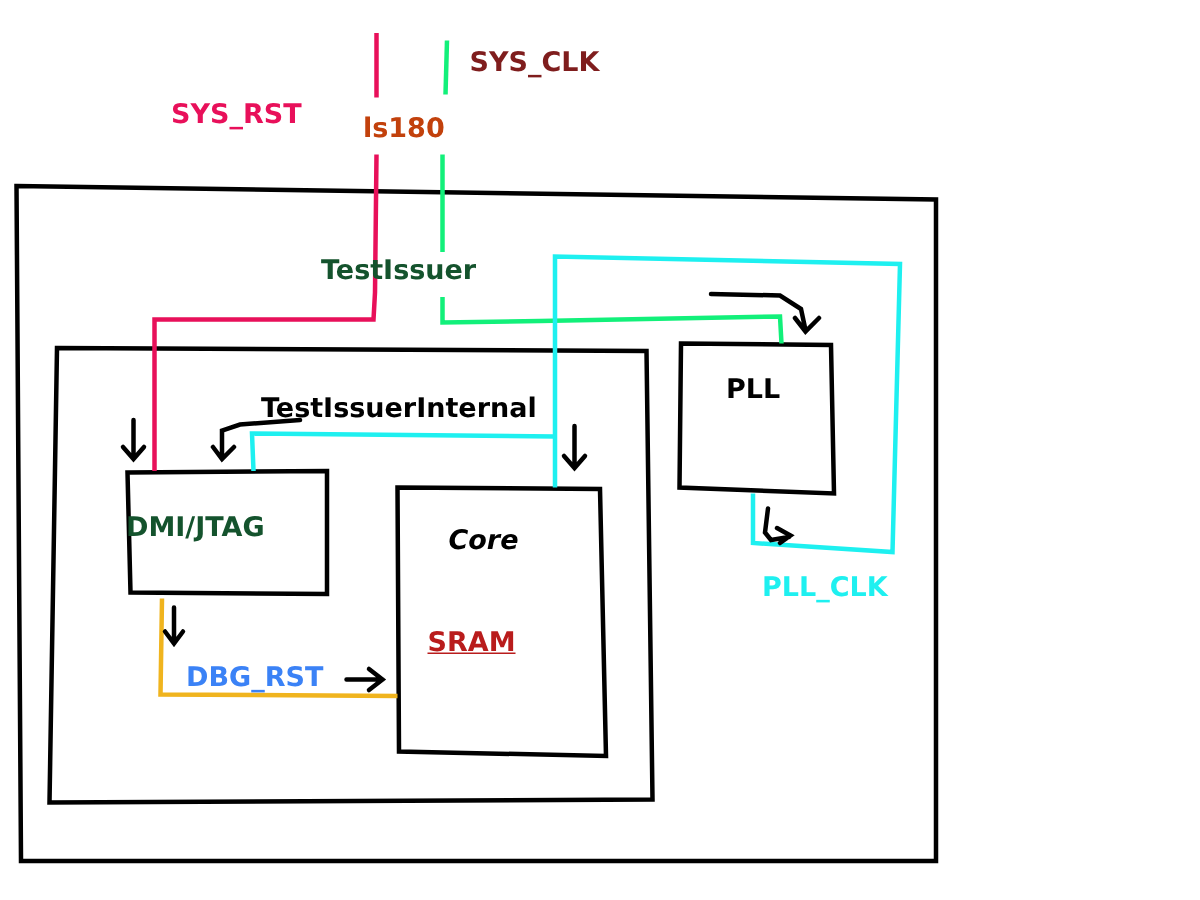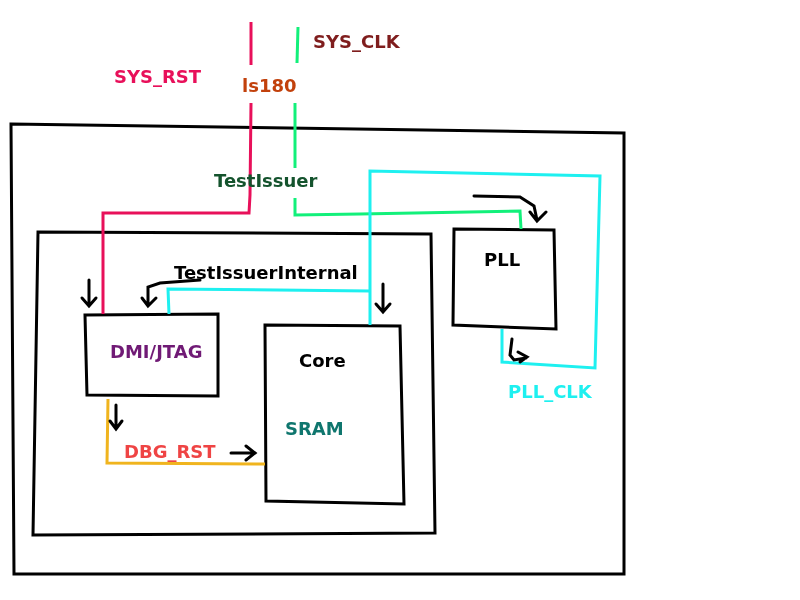--- a/index.html
+++ b/index.html
@@ -52,17 +52,17 @@
     <path d="M512,339 L510,355 L514,360 L526,358 M518,352 L527,357 L520,362"></path>
   </g>
 </svg>
 
 <div class="lbl" style="left:114px;top:44px;color:#e8105a;margin-top:24px;">SYS_RST</div>
 <div class="lbl" style="left:313px;top:33px;color:#7f1d1d;">SYS_CLK</div>
 <div class="lbl" style="left:242px;top:77px;color:#c2410c;">ls180</div>
 <div class="lbl" style="left:214px;top:172px;color:#14532d;">TestIssuer</div>
 <div class="lbl" style="left:145px;top:264px;color:#000;margin-left:29px;">TestIssuerInternal</div>
 <div class="lbl" style="left:484px;top:251px;color:#000;">PLL</div>
-<div class="lbl" style="left:110px;top:343px;color:#701a75;">DMI/JTAG</div>
-<div class="lbl" style="left:299px;top:352px;color:#000;">Core</div>
-<div class="lbl" style="left:285px;top:420px;color:#0f766e;">SRAM</div>
-<div class="lbl" style="left:124px;top:443px;color:#ef4444;">DBG_RST</div>
+<div class="lbl" style="left:84px;top:343px;color:#14532d;">DMI/JTAG</div>
+<div class="lbl" style="left:299px;top:352px;color:#000;font-style:italic;">Core</div>
+<div class="lbl" style="left:285px;top:420px;color:#b91c1c;text-decoration:underline;">SRAM</div>
+<div class="lbl" style="left:124px;top:443px;color:#3b82f6;">DBG_RST</div>
 <div class="lbl" style="left:508px;top:383px;color:#1ef0f0;">PLL_CLK</div>
 
 </body></html>

